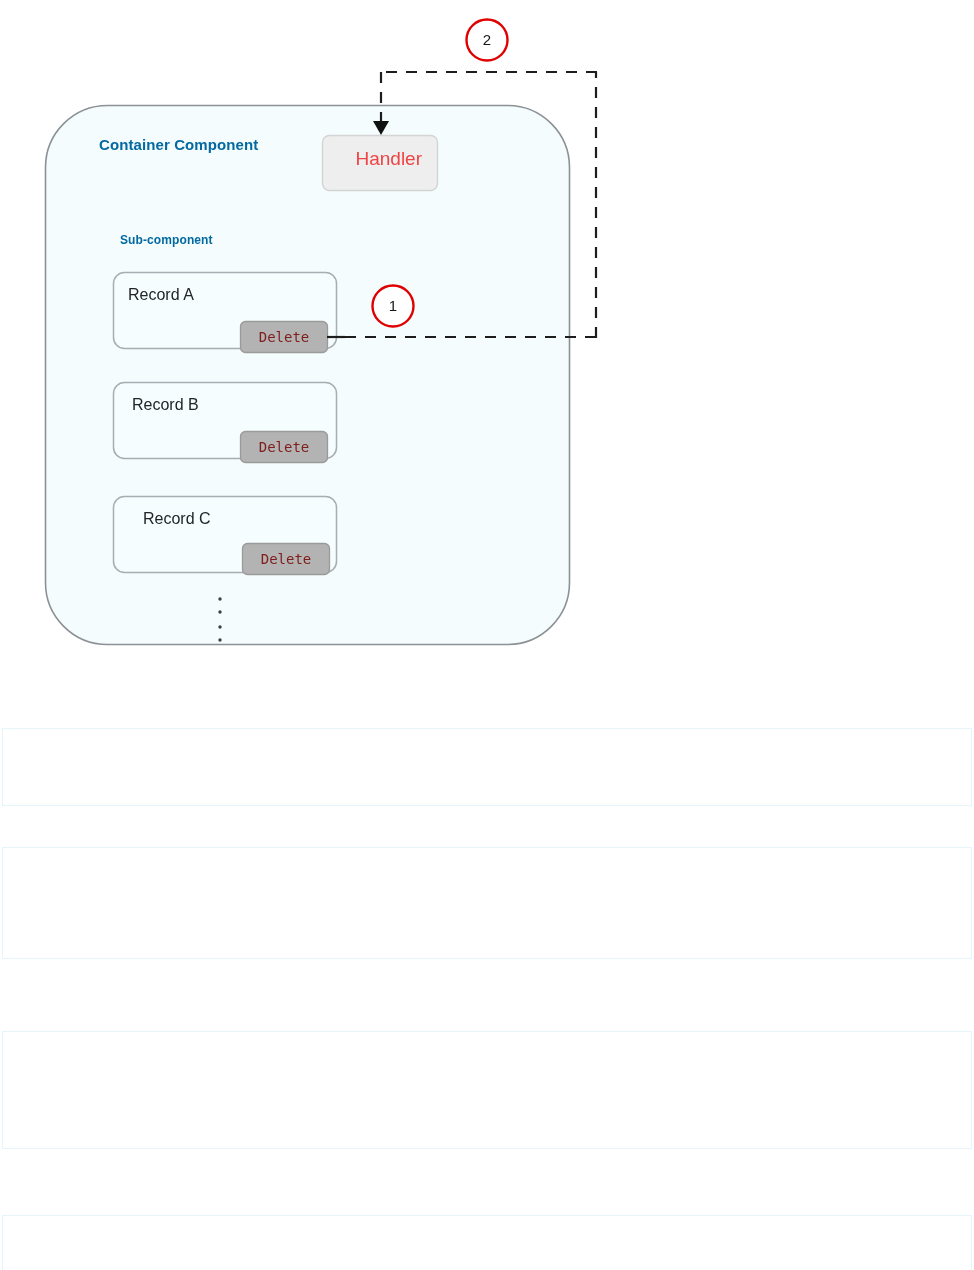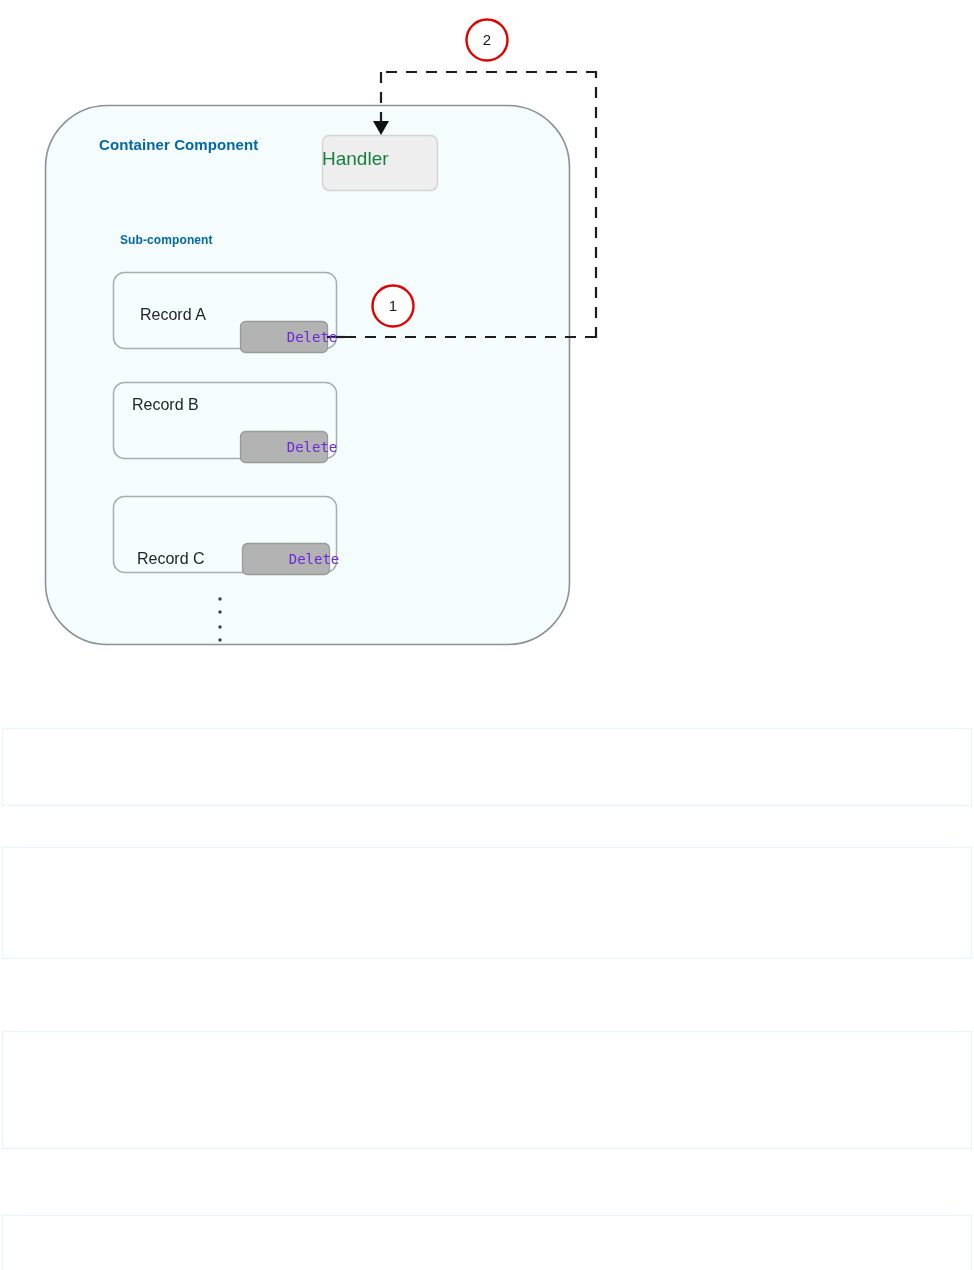--- a/index.html
+++ b/index.html
@@ -54,39 +54,38 @@
     top: 233px;
     font-size: 12px;
     font-weight: 700;
     letter-spacing: 0.1px;
   }
 
   #handler-label {
     left: 322px;
     top: 148px;
     width: 100px;
-    text-align: left;
+    text-align: right;
     font-size: 19px;
     font-weight: 400;
-    color: #15803d;
+    color: #ef4444;
   }
 
   .record-label {
     font-size: 16px;
     font-weight: 400;
     color: #21252a;
   }
 
   .delete-label {
     font-family: "DejaVu Sans Mono", "Liberation Mono", monospace;
     font-size: 14px;
     font-weight: 400;
-    color: #6d28d9;
+    color: #7f1d1d;
     text-align: center;
-    padding-left: 28px;
   }
 
   .badge-label {
     font-size: 15px;
     font-weight: 400;
     color: #16191c;
     text-align: center;
   }
 
   
@@ -146,27 +145,27 @@
     <circle cx="393" cy="306" r="20.5" fill="#ffffff" stroke="#e00000" stroke-width="2.4"></circle>
     <circle cx="487" cy="40" r="20.5" fill="#ffffff" stroke="#e00000" stroke-width="2.4"></circle>
   </svg>
 
   <div class="dtext" id="container-title">Container Component</div>
 
   <div class="dtext" id="handler-label">Handler</div>
 
   <div class="dtext" id="subcomponent-title">Sub-component</div>
 
-  <div class="dtext record-label" style="left:140px; top:286px;margin-top:20px;">Record A</div>
+  <div class="dtext record-label" style="left:128px; top:286px;">Record A</div>
   <div class="dtext delete-label" style="left:240px; top:329px; width:88px;">Delete</div>
 
   <div class="dtext record-label" style="left:132px; top:396px;">Record B</div>
   <div class="dtext delete-label" style="left:240px; top:439px; width:88px;">Delete</div>
 
-  <div class="dtext record-label" style="left:137px; top:510px;margin-top:40px;">Record C</div>
+  <div class="dtext record-label" style="left:143px; top:510px;">Record C</div>
   <div class="dtext delete-label" style="left:242px; top:551px; width:88px;">Delete</div>
 
   <div class="dtext badge-label" style="left:373px; top:297px; width:40px;">1</div>
   <div class="dtext badge-label" style="left:467px; top:31px; width:40px;">2</div>
 </div>
 
 <div class="panel" id="panel-1"></div>
 <div class="panel" id="panel-2"></div>
 <div class="panel" id="panel-3"></div>
 <div class="panel" id="panel-4"></div>

